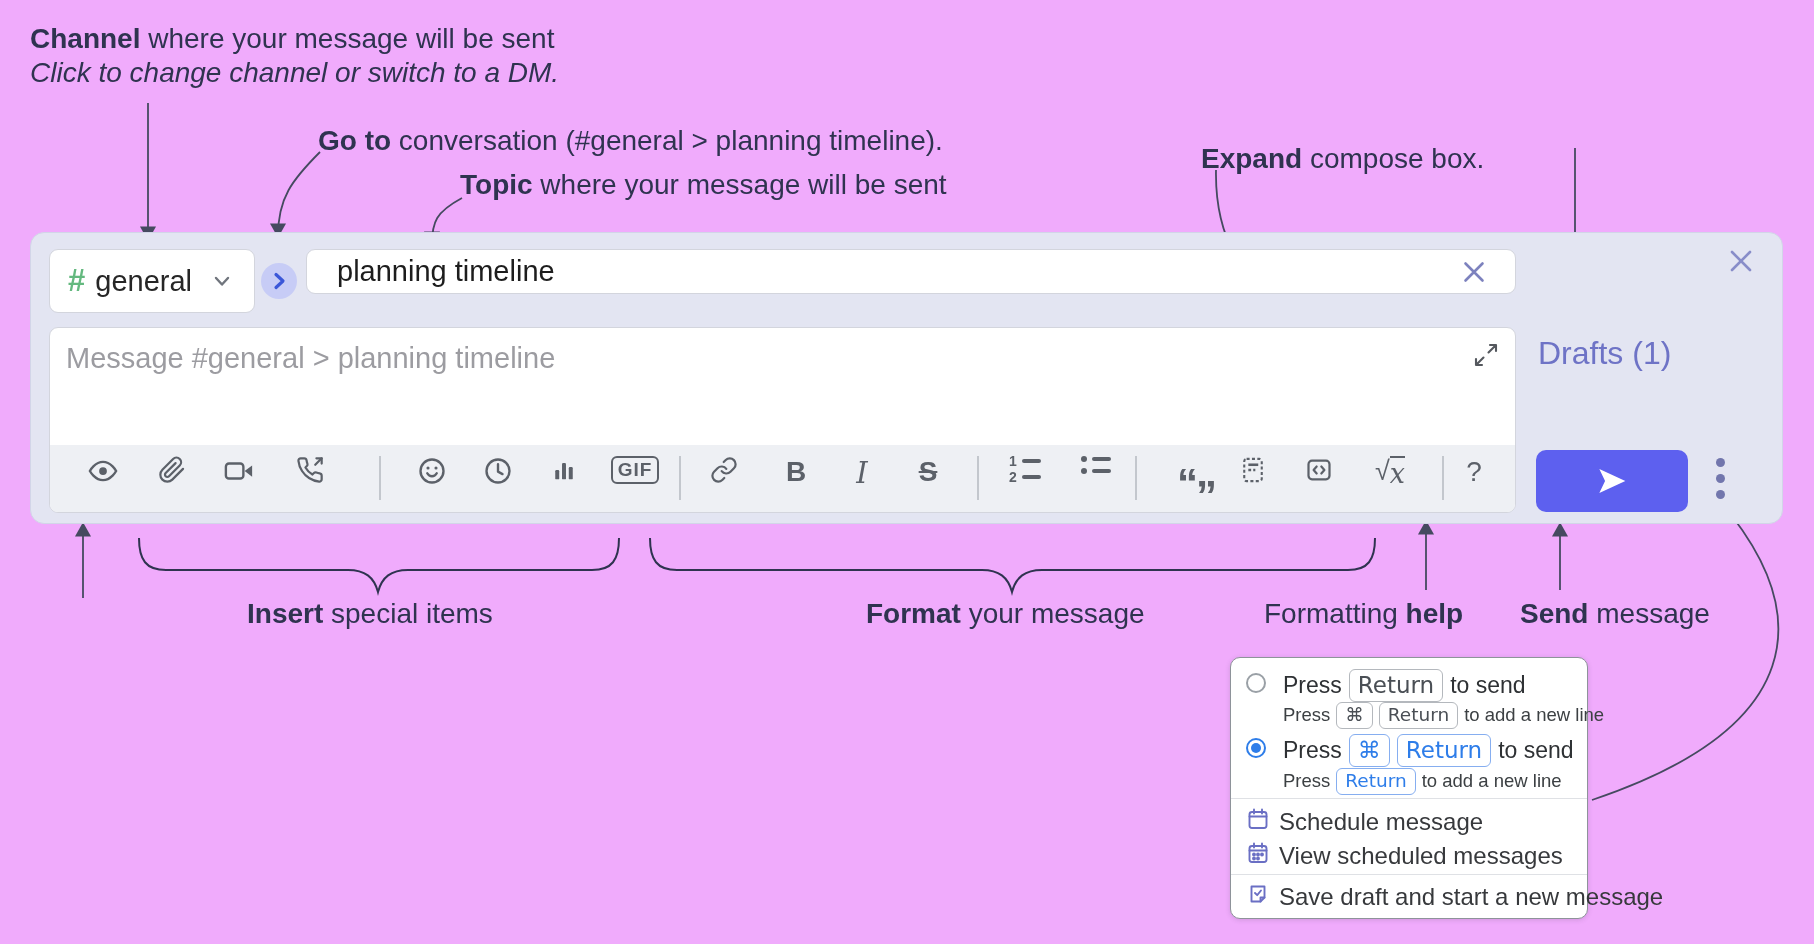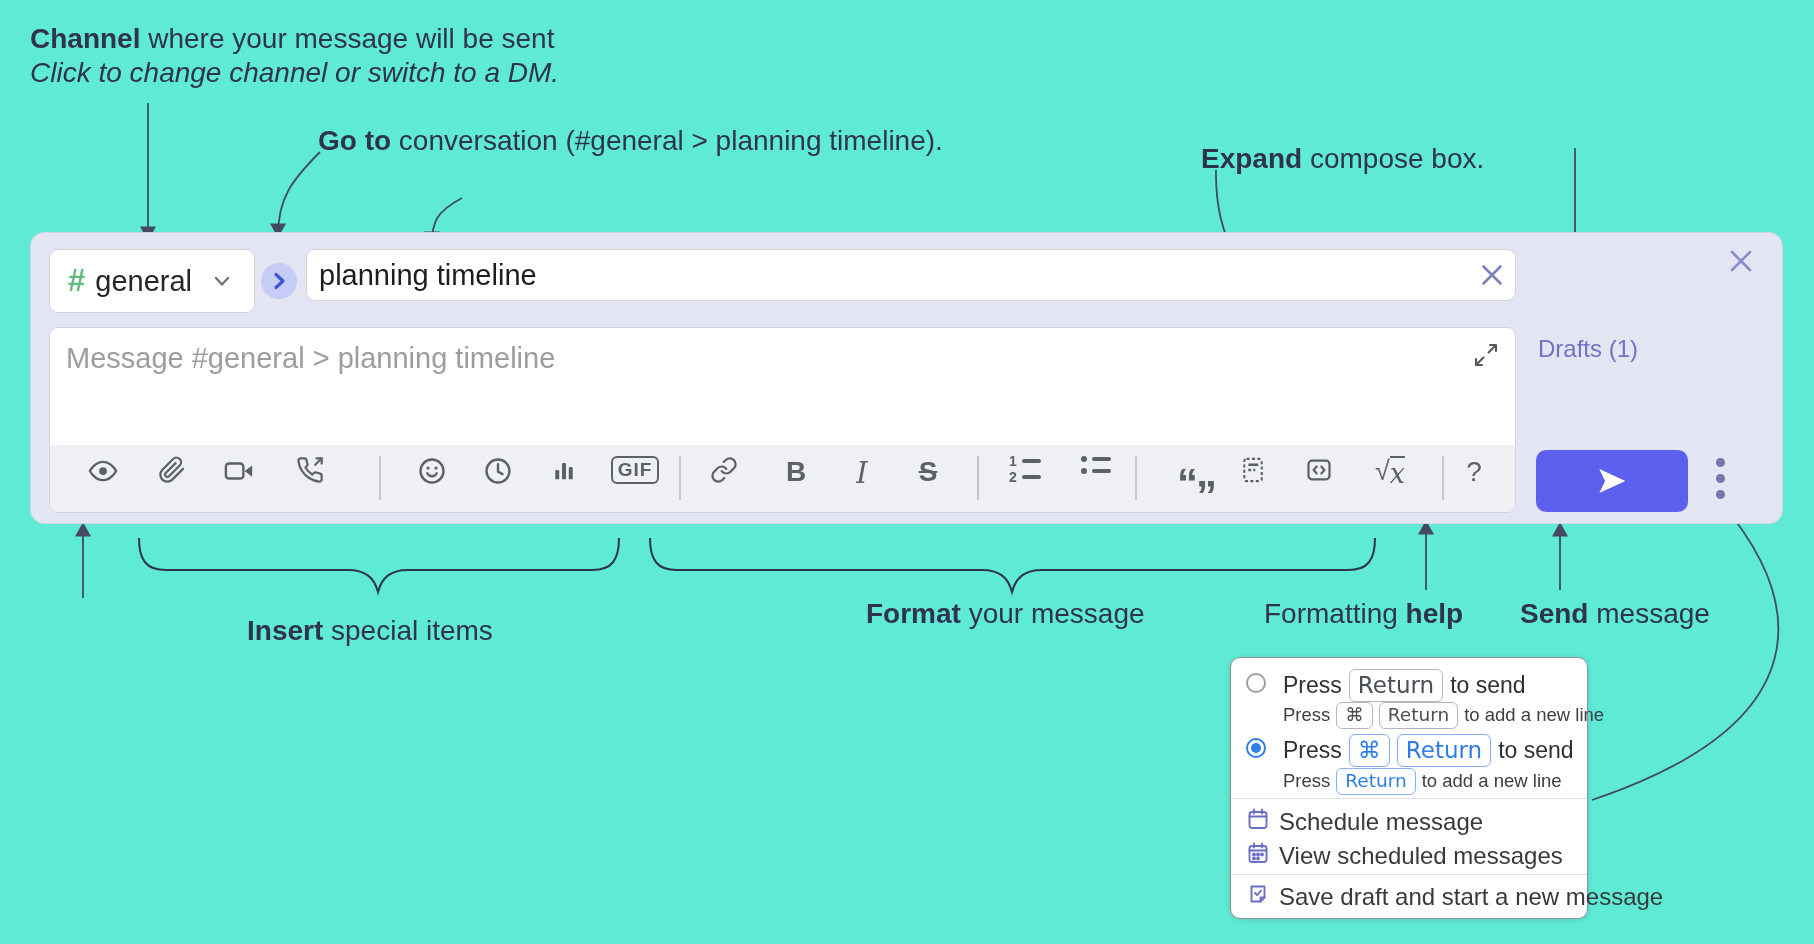--- a/index.html
+++ b/index.html
@@ -1,16 +1,16 @@
 <!DOCTYPE html>
 <html><head>
 <meta charset="utf-8">
 <style>
   html,body{margin:0;padding:0;background:#fff;}
-  #canvas{position:relative;width:1814px;height:944px;background:#5eead4;
+  #canvas{position:relative;width:1814px;height:944px;background:#f0abfc;
           font-family:"Liberation Sans",sans-serif;color:#2f3350;overflow:hidden;}
   .abs{position:absolute;}
   .ann{font-size:28px;line-height:34px;color:#2f3350;white-space:nowrap;}
   .b{font-weight:bold;}
   .i{font-style:italic;}
   svg.overlay{position:absolute;left:0;top:0;pointer-events:none;}
   .arrow{stroke:#454a60;stroke-width:1.8;fill:none;}
   .brace{stroke:#2f3350;stroke-width:2;fill:none;}
   
   .compose{position:absolute;left:30px;top:232px;width:1753px;height:292px;
@@ -29,21 +29,21 @@
   .gifbox{border:2.2px solid #5c6169;border-radius:6px;padding:1px 5px;font-size:19px;font-weight:bold;letter-spacing:1px;}
   .coderow{display:flex;flex-direction:column;gap:6px;}
   .lrow{display:flex;align-items:center;gap:5px;}
   .lrow .num{font-size:14px;font-weight:bold;line-height:10px;}
   .lrow .dot{width:6px;height:6px;border-radius:50%;background:#5c6169;}
   .lrow .bar{width:19px;height:4.5px;border-radius:2px;background:#5c6169;display:block;}
   .sendbtn{position:absolute;left:1536px;top:450px;width:152px;height:62px;background:#5d60ef;border-radius:10px;
            display:flex;align-items:center;justify-content:center;cursor:pointer;}
   .vdots{position:absolute;left:1716px;top:458px;display:flex;flex-direction:column;gap:7px;cursor:pointer;}
   .vdots i{width:9px;height:9px;border-radius:50%;background:#7276ad;display:block;}
-  .drafts{position:absolute;left:1537px;top:334px;font-size:24px;color:#6e73c6;cursor:pointer;}
+  .drafts{position:absolute;left:1537px;top:334px;font-size:32px;color:#6e73c6;cursor:pointer;}
   
   .popup{position:absolute;left:1230px;top:657px;width:358px;height:262px;background:#fff;
          border:1.6px solid #8e939a;border-radius:10px;box-shadow:0 1px 5px rgba(60,60,80,.18);box-sizing:border-box;}
   .prow{position:absolute;left:52px;display:flex;align-items:center;gap:7px;font-size:23px;color:#2e3134;white-space:nowrap;}
   .psub{position:absolute;left:52px;display:flex;align-items:center;gap:6px;font-size:18.5px;color:#3c4043;white-space:nowrap;}
   .radio{position:absolute;left:15px;width:20px;height:20px;border:2px solid #9aa0a6;border-radius:50%;box-sizing:border-box;cursor:pointer;}
   .radio.sel{border-color:#2e7de9;}
   .radio.sel::after{content:"";position:absolute;left:3px;top:3px;width:10px;height:10px;border-radius:50%;background:#2e7de9;}
   kbd{font-family:"DejaVu Sans",sans-serif;border:1.4px solid #b4b8bd;border-radius:6px;background:#fff;
       color:#4a4f55;padding:0 8px;line-height:1.35;display:inline-block;}
@@ -78,20 +78,23 @@
 
   <div class="abs ann" style="left:30px;top:22px;">
     <span class="b">Channel</span><span> where your message will be sent</span>
   </div>
   <div class="abs ann i" style="left:30px;top:56px;">Click to change channel or switch to a DM.</div>
 
   <div class="abs ann" style="left:318px;top:124px;">
     <span class="b">Go to</span><span> conversation (#general &gt; planning timeline).</span>
   </div>
 
+  <div class="abs ann" style="left:460px;top:168px;">
+    <span class="b">Topic</span><span> where your message will be sent</span>
+  </div>
 
   <div class="abs ann" style="left:1201px;top:124px;margin-top:18px;">
     <span class="b">Expand</span><span> compose box.</span>
   </div>
 
 
   <div class="compose">
 
     <span class="abs" style="left:1696px;top:14px;cursor:pointer;">
       <svg width="28" height="28" viewBox="0 0 28 28">
@@ -108,21 +111,21 @@
           </svg>
       </span>
     </div>
 
     <div class="gobtn abs" style="left:230px;top:30px;">
       <svg width="24" height="24" viewBox="0 0 24 24">
           <polyline points="9,5.5 16,12 9,18.5" stroke="#3b57d8" stroke-width="3.2" fill="none" stroke-linecap="round" stroke-linejoin="round"></polyline>
         </svg>
     </div>
 
-    <div class="abs whitebox" style="left:275px;top:16px;width:1210px;height:52px;display:flex;align-items:center;padding:0 10px;">
+    <div class="abs whitebox" style="left:275px;top:16px;width:1210px;height:45px;display:flex;align-items:center;padding:0 28px;">
       <input class="topicin" value="planning timeline" style="">
       <span style="margin-left:auto;cursor:pointer;display:flex;">
         <svg width="26" height="26" viewBox="0 0 26 26">
             <path d="M4.5 4.5 L21.5 21.5 M21.5 4.5 L4.5 21.5" stroke="#7d82be" stroke-width="2.6" stroke-linecap="round" fill="none"></path>
           </svg>
       </span>
     </div>
 
     <div class="abs whitebox" style="left:18px;top:94px;width:1467px;height:186px;">
       <textarea class="msgarea abs" style="left: 14px; top: 12px;" placeholder="Message #general &gt; planning timeline"></textarea>
@@ -261,21 +264,21 @@
         <path d="M2.5 3 L22 12 L2.5 21 L6.8 12 Z" fill="#fff"></path>
       </svg>
   </div>
   <div class="vdots">
       <i></i>
       <i></i>
       <i></i>
     </div>
 
 
-  <div class="abs ann" style="left:247px;top:597px;margin-top:17px;">
+  <div class="abs ann" style="left:247px;top:597px;">
     <span class="b">Insert</span><span> special items</span>
   </div>
 
   <div class="abs ann" style="left:866px;top:597px;">
     <span class="b">Format</span><span> your message</span>
   </div>
 
   <div class="abs ann" style="left:1264px;top:597px;">
     <span>Formatting </span><span class="b">help</span>
   </div>

